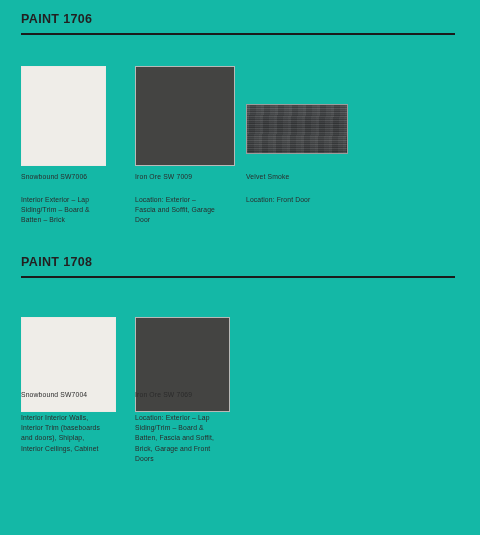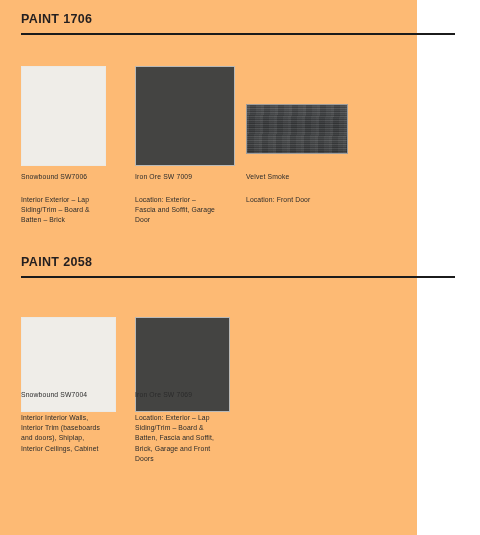--- a/index.html
+++ b/index.html
@@ -10,23 +10,23 @@
   body {
     width: 480px;
     height: 535px;
     overflow: hidden;
     font-family: "Liberation Sans", sans-serif;
     color: #231f20;
     -webkit-font-smoothing: antialiased;
   }
   .page {
     position: relative;
-    width: 417px;
+    width: 480px;
     height: 535px;
-    background: #fdba74;
+    background: #14b8a6;
   }
 
   
   .section {
     position: absolute;
     left: 0;
     width: 480px;
   }
   .section-head {
     position: relative;
@@ -164,21 +164,21 @@
     <div class="caption-col" style="left:246px; top:160px; width:110px;">
       <p class="swatch-name">Velvet Smoke</p>
       <p class="swatch-desc">Location: Front Door</p>
     </div>
 
   </div>
 
   <div class="section" style="top:255px;">
 
     <div class="section-head">
-      <div class="section-title">PAINT 2058</div>
+      <div class="section-title">PAINT 1708</div>
       <div class="section-rule"></div>
     </div>
 
     <div class="swatch-row" style="height:96px;">
 
       <div class="swatch-cell" style="left:21px; top:28px;">
         <span class="swatch solid-light" style="width:95px; height:95px;"></span>
       </div>
 
       <div class="swatch-cell" style="left:135px; top:28px;">

